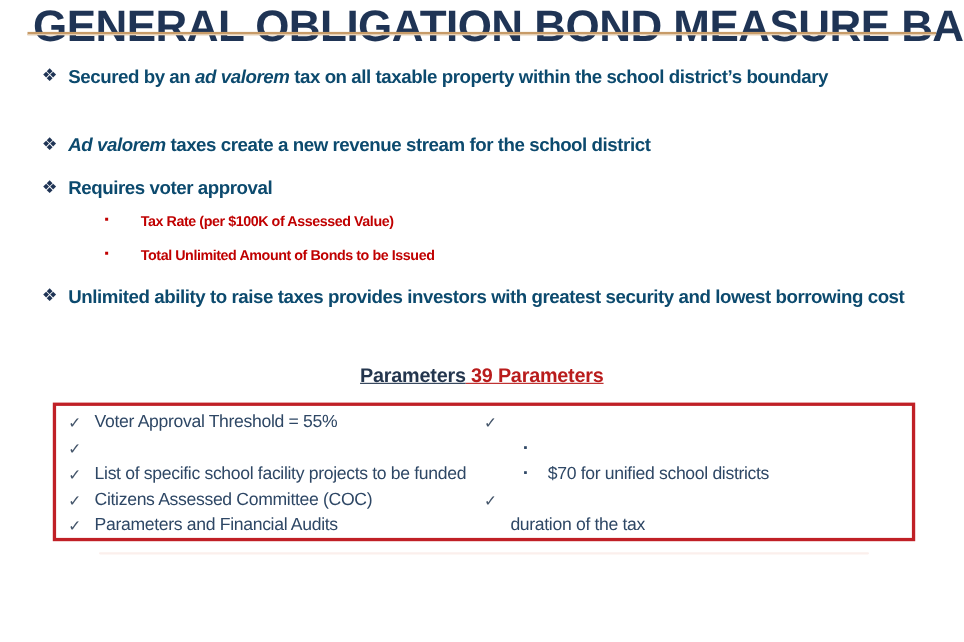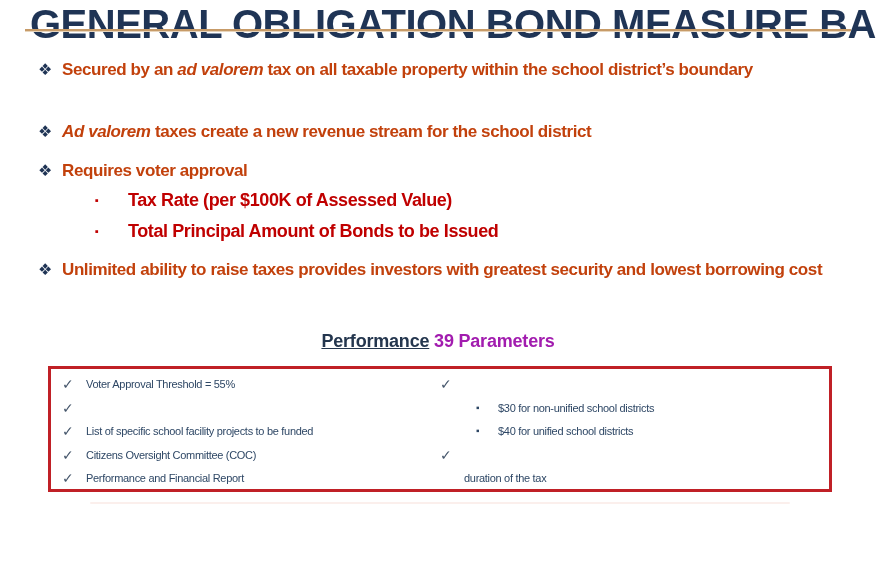--- a/index.html
+++ b/index.html
@@ -52,39 +52,39 @@
     font-size: 16px;
     line-height: 25px;
     color: #1F3455;
   }
   .bullet .btext {
     width: 778px;
     font-size: 17px;
     line-height: 25px;
     font-weight: bold;
     letter-spacing: -0.4px;
-    color: #c2410c;
+    color: #0c4a6e;
   }
   .btext .it { font-style: italic; }
   
   .red-sub {
     position: absolute;
     left: 95px;
     display: flex;
     align-items: flex-start;
   }
   .red-sub .sq {
     flex: 0 0 33px;
     width: 33px;
     font-size: 11px;
     line-height: 21px;
     color: #C00000;
   }
   .red-sub .rtext {
-    font-size: 18px;
+    font-size: 13px;
     line-height: 21px;
     font-weight: bold;
     letter-spacing: -0.4px;
     color: #C00000;
   }
   
   .prop-heading {
     position: absolute;
     left: 0;
     top: 331px;
@@ -92,21 +92,22 @@
     text-align: center;
     font-size: 18px;
     font-weight: bold;
     letter-spacing: -0.2px;
   }
   .prop-heading .p1 {
     color: #24364E;
     text-decoration: underline;
   }
   .prop-heading .p2 {
-    color: #a21caf;
+    color: #b91c1c;
+    text-decoration: underline;
   }
   
   .params-box {
     position: absolute;
     left: 48px;
     top: 366px;
     width: 778px;
     height: 120px;
     border: 3px solid #C02026;
     background: #ffffff;
@@ -124,21 +125,21 @@
   }
   .prow .chk {
     flex: 0 0 24px;
     width: 24px;
     font-size: 14px;
     line-height: 20px;
     color: #45566B;
   }
   .col-right .prow .chk { flex-basis: 22px; width: 22px; }
   .prow .ptext {
-    font-size: 11px;
+    font-size: 16px;
     line-height: 20px;
     letter-spacing: -0.3px;
     color: #2E4765;
   }
   .prow.sub { margin-left: 36px; }
   .prow.sub .sqm {
     flex: 0 0 22px;
     width: 22px;
     font-size: 10px;
     line-height: 20px;
@@ -178,65 +179,64 @@
     <span class="marker">❖</span>
     <div class="btext">Requires voter approval</div>
   </div>
 
   <div class="red-sub" style="top:190px">
     <span class="sq">▪</span>
     <div class="rtext">Tax Rate (per $100K of Assessed Value)</div>
   </div>
   <div class="red-sub" style="top:221px">
     <span class="sq">▪</span>
-    <div class="rtext">Total Principal Amount of Bonds to be Issued</div>
+    <div class="rtext">Total Unlimited Amount of Bonds to be Issued</div>
   </div>
 
   <div class="bullet" style="top:257px">
     <span class="marker">❖</span>
     <div class="btext">Unlimited ability to raise taxes provides investors with greatest security and lowest borrowing cost</div>
   </div>
 
   <div class="prop-heading">
-    <span class="p1">Performance</span><span class="p2"> 39 Parameters</span>
+    <span class="p1">Parameters</span><span class="p2"> 39 Parameters</span>
   </div>
 
   <div class="params-box">
     <div class="col col-left">
       <div class="prow">
         <span class="chk">✓</span>
         <span class="ptext">Voter Approval Threshold = 55%</span>
       </div>
       <div class="prow">
         <span class="chk">✓</span>
       </div>
       <div class="prow">
         <span class="chk">✓</span>
         <span class="ptext">List of specific school facility projects to be funded</span>
       </div>
       <div class="prow">
         <span class="chk">✓</span>
-        <span class="ptext">Citizens Oversight Committee (COC)</span>
-      </div>
-      <div class="prow">
-        <span class="chk">✓</span>
-        <span class="ptext">Performance and Financial Report</span>
+        <span class="ptext">Citizens Assessed Committee (COC)</span>
+      </div>
+      <div class="prow">
+        <span class="chk">✓</span>
+        <span class="ptext">Parameters and Financial Audits</span>
       </div>
     </div>
     <div class="col col-right">
       <div class="prow">
         <span class="chk">✓</span>
       </div>
       <div class="prow sub">
         <span class="sqm">▪</span>
-        <span class="ptext">$30 for non-unified school districts</span>
       </div>
       <div class="prow sub">
         <span class="sqm">▪</span>
-        <span class="ptext">$40 for unified school districts</span>
+        <span class="ptext">$70 for unified school districts</span>
       </div>
       <div class="prow">
         <span class="chk">✓</span>
       </div>
       <div class="prow cont">
         <span class="ptext">duration of the tax</span>
       </div>
     </div>
   </div>
 

